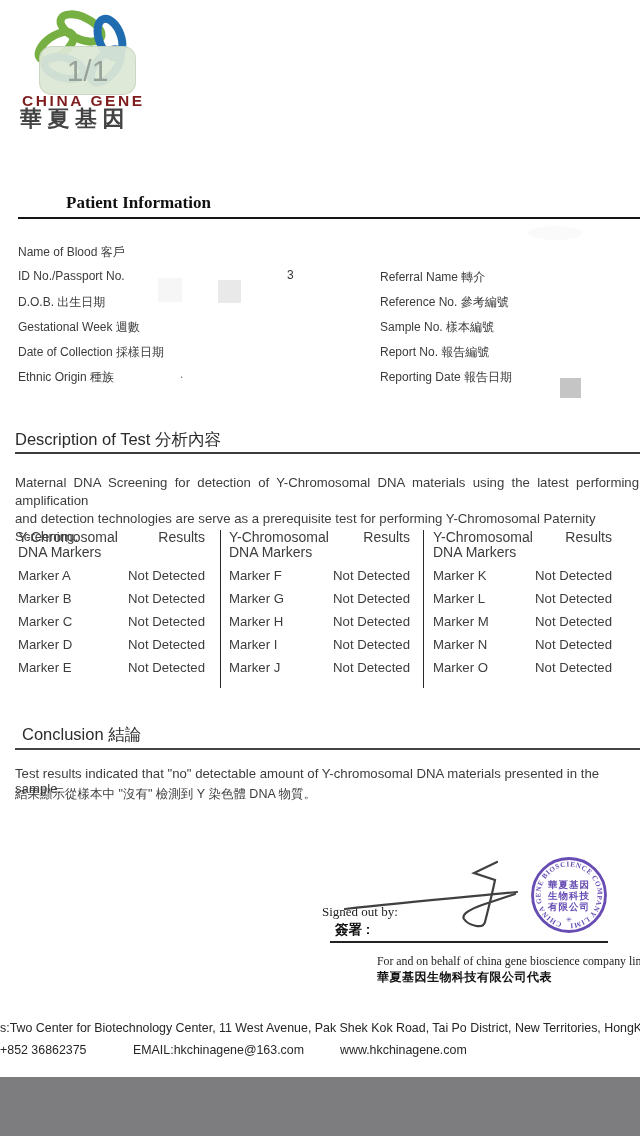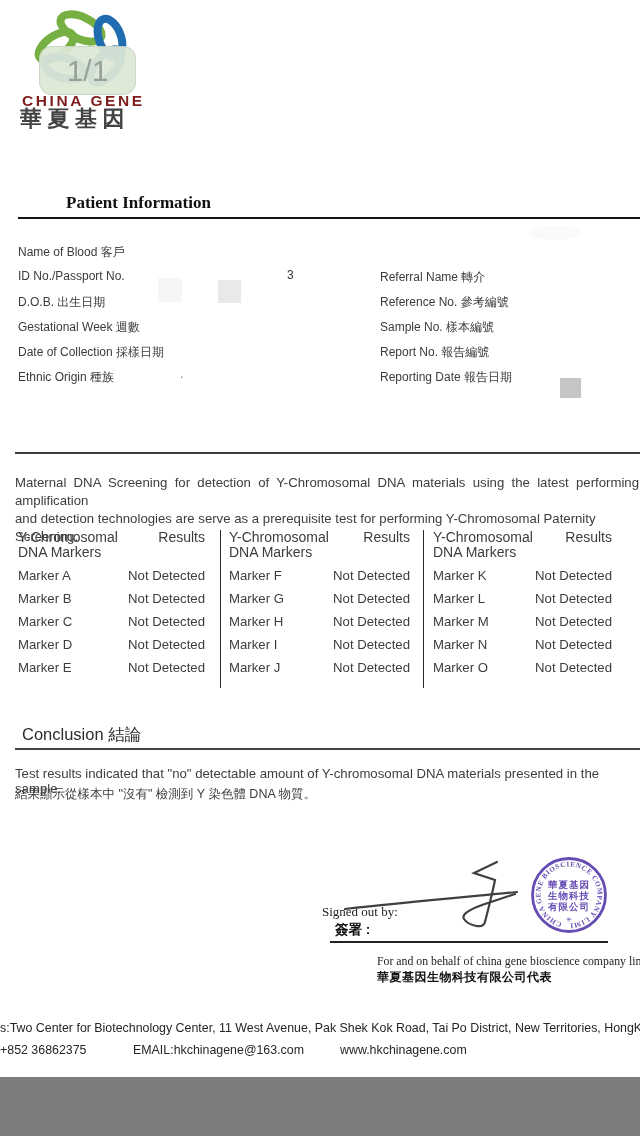--- a/index.html
+++ b/index.html
@@ -104,20 +104,21 @@
   <div class="field" style="top:344px;left:380px;">Report No. 報告編號</div>
   <div class="field" style="top:369px;left:380px;">Reporting Date 報告日期</div>
 
   <div class="redact" style="top:278px;left:158px;width:24px;height:24px;background:#f6f6f6;"></div>
   <div class="redact" style="top:280px;left:218px;width:23px;height:23px;background:#e9e9e9;"></div>
   <div class="frag" style="top:268px;left:287px;">3</div>
   <div class="frag" style="top:367px;left:180px;color:#777;">.</div>
   <div class="redact" style="top:226px;left:528px;width:54px;height:14px;background:#fafafa;border-radius:50%;"></div>
   <div class="redact" style="top:378px;left:560px;width:21px;height:20px;background:#c5c5c5;"></div>
 
+  <div class="sec-head-sans" style="top:429px;left:15px;">Description of Test 分析內容</div>
   <div class="rule" style="top:452px;left:15px;height:1.6px;background:#3c3c3c;"></div>
   <div class="desc-body">
     <div class="just">Maternal DNA Screening for detection of Y-Chromosomal DNA materials using the latest performing amplification</div>
     <div>and detection technologies are serve as a prerequisite test for performing Y-Chromosomal Paternity Screening.</div>
   </div>
 
   <div class="marker-table">
     <div class="tgroup g1">
       <div class="thead">
         <span class="th-markers">

